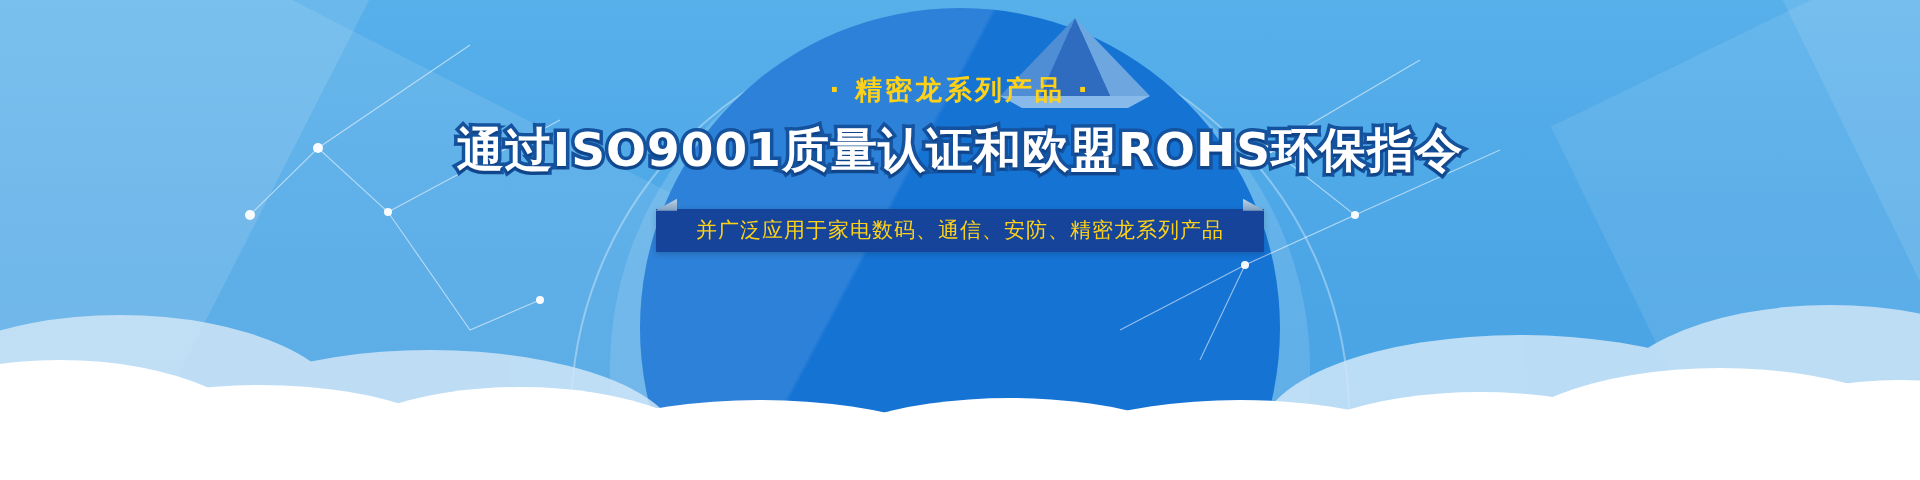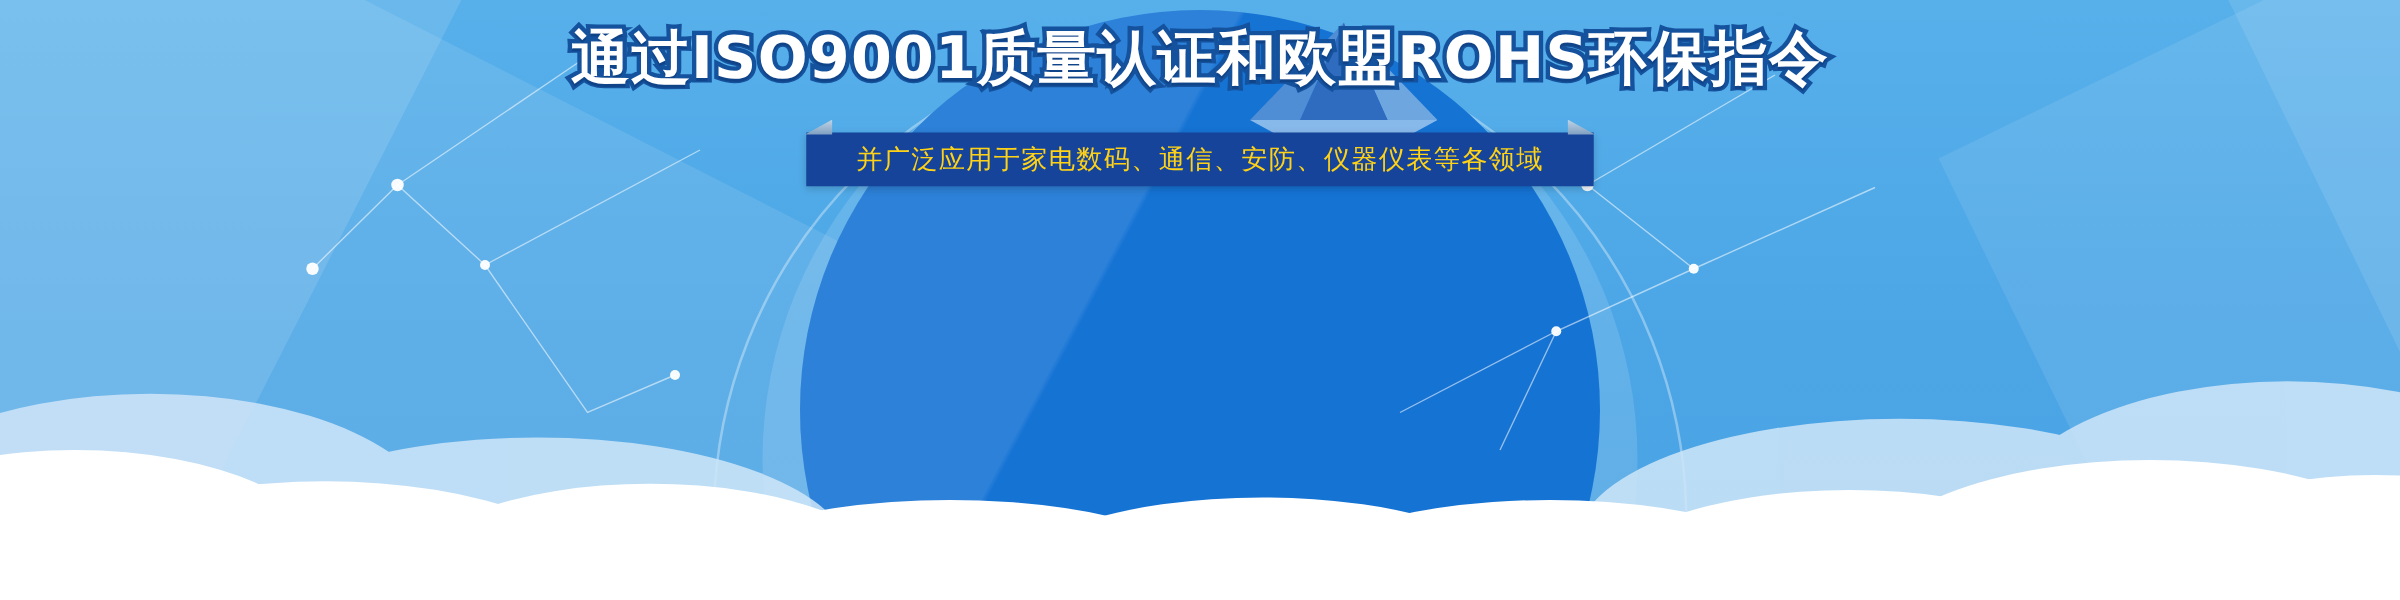--- a/index.html
+++ b/index.html
@@ -176,22 +176,23 @@
       <ellipse cx="1010" cy="200" rx="210" ry="72"></ellipse>
       <ellipse cx="1240" cy="215" rx="235" ry="85"></ellipse>
       <ellipse cx="1480" cy="198" rx="205" ry="76"></ellipse>
       <ellipse cx="1720" cy="190" rx="230" ry="92"></ellipse>
       <ellipse cx="1900" cy="205" rx="200" ry="95"></ellipse>
       <rect x="0" y="190" width="1920" height="40"></rect>
     </g>
   </svg>
 
   <div class="content">
+    <div class="eyebrow">· 精密龙系列产品 ·</div>
 
     <div class="headline">通过ISO9001质量认证和欧盟ROHS环保指令</div>
 
     <div class="ribbon-wrap">
       <span class="ribbon-tail-l"></span>
       <span class="ribbon-tail-r"></span>
-      <div class="ribbon">并广泛应用于家电数码、通信、安防、仪器仪表等各领域</div>
+      <div class="ribbon">并广泛应用于家电数码、通信、安防、精密龙系列产品</div>
     </div>
   </div>
 </div>
 
 </body></html>

